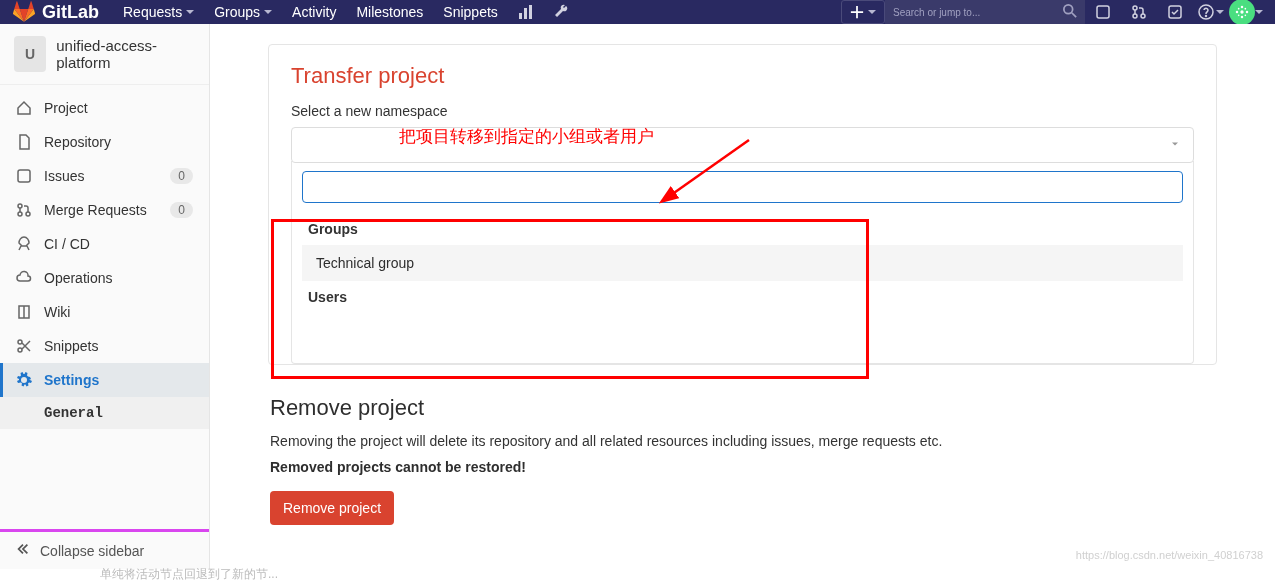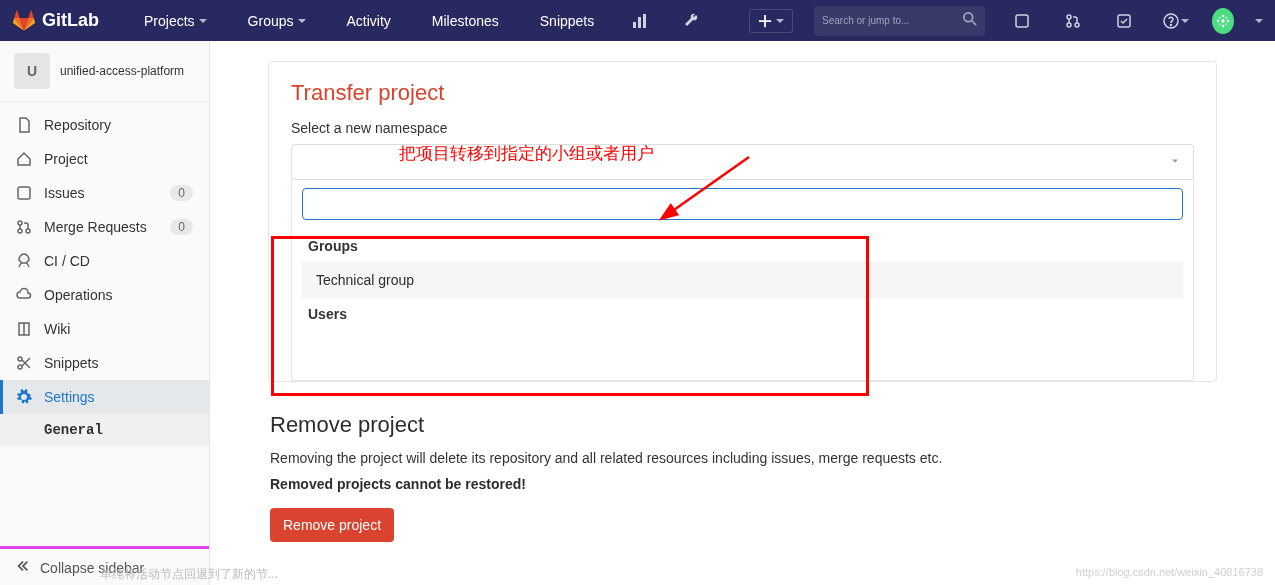--- a/index.html
+++ b/index.html
@@ -1,43 +1,43 @@
 <!DOCTYPE html>
 <html><head>
 <meta charset="utf-8">
 <style>
   * { box-sizing: border-box; margin: 0; padding: 0; }
   body { font-family: -apple-system, BlinkMacSystemFont, "Segoe UI", Helvetica, Arial, sans-serif; font-size: 14px; color: #2e2e2e; background: #fff; }
   
-  .topbar { height: 41px; background: #292961; display: flex; align-items: center; padding: 0 12px; color: #fff; gap: 21px; }
+  .topbar { height: 24px; background: #292961; display: flex; align-items: center; padding: 0 12px; color: #fff; gap: 0; }
   .logo { display: flex; align-items: center; font-size: 18px; font-weight: 600; gap: 6px; margin-right: 14px; }
   .logo-icon svg { width: 24px; height: 22px; display:block; }
   .nav-item { padding: 6px 10px; color: #fff; display: flex; align-items: center; gap: 4px; font-size: 14px; cursor: pointer; }
   .caret { width: 0; height: 0; border-left: 4px solid transparent; border-right: 4px solid transparent; border-top: 4px solid #b8b8d1; }
   .top-icon { width: 36px; height: 32px; display:flex; align-items:center; justify-content:center; color:#d1d1e0; cursor:pointer; }
   .top-icon svg { width:16px; height:16px; }
   .spacer { flex: 1; }
   .plus-btn { display:flex; align-items:center; gap:4px; padding:4px 8px; border:1px solid #4a4a7a; border-radius:3px; cursor:pointer; }
   .search { display:flex; align-items:center; background:#3a3a6a; border-radius:4px; height:30px; width:200px; padding:0 8px; }
   .search input { flex:1; background:transparent; border:none; outline:none; color:#86efac; font-size:10px; }
   .search input::placeholder { color:#a0a0c0; }
   .search-icon { color:#a0a0c0; }
   .avatar { width:26px; height:26px; border-radius:50%; background:#4ade80; display:flex; align-items:center; justify-content:center; }
   .avatar svg { width:20px; height:20px; }
   
   .layout { display:flex; height: calc(100vh - 40px); }
   .sidebar { width: 210px; background:#fafafa; border-right:1px solid #e5e5e5; display:flex; flex-direction:column; }
   .proj-header { display:flex; align-items:center; gap:10px; padding:12px 14px; border-bottom:1px solid #eee;}
   .proj-avatar { width:36px; height:36px; background:#e5e5e5; border-radius:4px; display:flex; align-items:center; justify-content:center; font-weight:600; color:#666; }
-  .proj-name { font-size:12px; color:#333; }
+  .proj-name { font-size:15px; color:#333; }
   .side-items { flex:1; overflow:auto; padding-top:6px; }
   .side-item { display:flex; align-items:center; gap:12px; padding:9px 16px; color:#333; cursor:pointer; position:relative; }
   .side-item .sicon { width:16px; height:16px; color:#666; display:flex; align-items:center; justify-content:center; }
   .side-item .sicon svg { width:16px; height:16px; }
-  .side-item.active { background:#e4e8eb; font-weight:400; }
+  .side-item.active { background:#e4e8eb; font-weight:700; }
   .side-item.active::before { content:''; position:absolute; left:0; top:0; bottom:0; width:3px; background:#1f75cb; }
   .side-item.active .sicon { color:#1f75cb; }
   .side-item.active .label { color:#1f75cb; }
   .sub-item { padding:8px 16px 8px 44px; font-size:14px; color:#333; font-weight:600; cursor:pointer; background:#f0f0f0;font-family:Liberation Mono, monospace;}
   .badge { margin-left:auto; background:#e8e8e8; color:#666; border-radius:10px; padding:1px 8px; font-size:12px; }
   .collapse { border-top:3px solid #d946ef; display:flex; align-items:center; gap:10px; padding:10px 16px; color:#555; cursor:pointer; }
   
   .main { flex:1; overflow:auto; background:#fff; padding:20px 58px; position:relative; }
   .panel { border:1px solid #e5e5e5; border-radius:4px; padding:18px 22px 22px; margin-bottom:26px; }
   .panel h2 { font-size:22px; font-weight:500; margin-bottom:14px; }
@@ -71,21 +71,21 @@
           <path fill="#fca326" d="M2 13l-2 7c-.2.6 0 1.2.5 1.6L18 34z"></path>
           <path fill="#e24329" d="M2 13h9L7 1c-.2-.6-1-.6-1.2 0z"></path>
           <path fill="#fc6d26" d="M18 34l7-21h9z"></path>
           <path fill="#fca326" d="M34 13l2 7c.2.6 0 1.2-.5 1.6L18 34z"></path>
           <path fill="#e24329" d="M34 13h-9L29 1c.2-.6 1-.6 1.2 0z"></path>
         </svg>
     </span>
     <span>GitLab</span>
   </div>
   <div class="nav-item">
-      <span>Projects</span>
+      <span>Requests</span>
       <span class="caret"></span>
     </div>
   <div class="nav-item">
       <span>Groups</span>
       <span class="caret"></span>
     </div>
   <div class="nav-item">
       <span>Activity</span>
     </div>
   <div class="nav-item">
@@ -169,32 +169,32 @@
 <div class="layout">
   <div class="sidebar">
     <div class="proj-header">
       <div class="proj-avatar">U</div>
       <div class="proj-name">unified-access-platform</div>
     </div>
     <div class="side-items">
       <div class="side-item">
           <span class="sicon">
             <svg viewBox="0 0 16 16" fill="none" stroke="currentColor" stroke-width="1.5">
+              <path d="M2 8l6-6 6 6v6H2z"></path>
+            </svg>
+          </span>
+          <span class="label">Project</span>
+        </div>
+      <div class="side-item">
+          <span class="sicon">
+            <svg viewBox="0 0 16 16" fill="none" stroke="currentColor" stroke-width="1.5">
               <path d="M4 1h6l3 3v11H4z"></path>
             </svg>
           </span>
           <span class="label">Repository</span>
-        </div>
-      <div class="side-item">
-          <span class="sicon">
-            <svg viewBox="0 0 16 16" fill="none" stroke="currentColor" stroke-width="1.5">
-              <path d="M2 8l6-6 6 6v6H2z"></path>
-            </svg>
-          </span>
-          <span class="label">Project</span>
         </div>
       <div class="side-item">
           <span class="sicon">
             <svg viewBox="0 0 16 16" fill="none" stroke="currentColor" stroke-width="1.5">
               <rect x="2" y="2" width="12" height="12" rx="2"></rect>
             </svg>
           </span>
           <span class="label">Issues</span>
           <span class="badge">0</span>
         </div>

